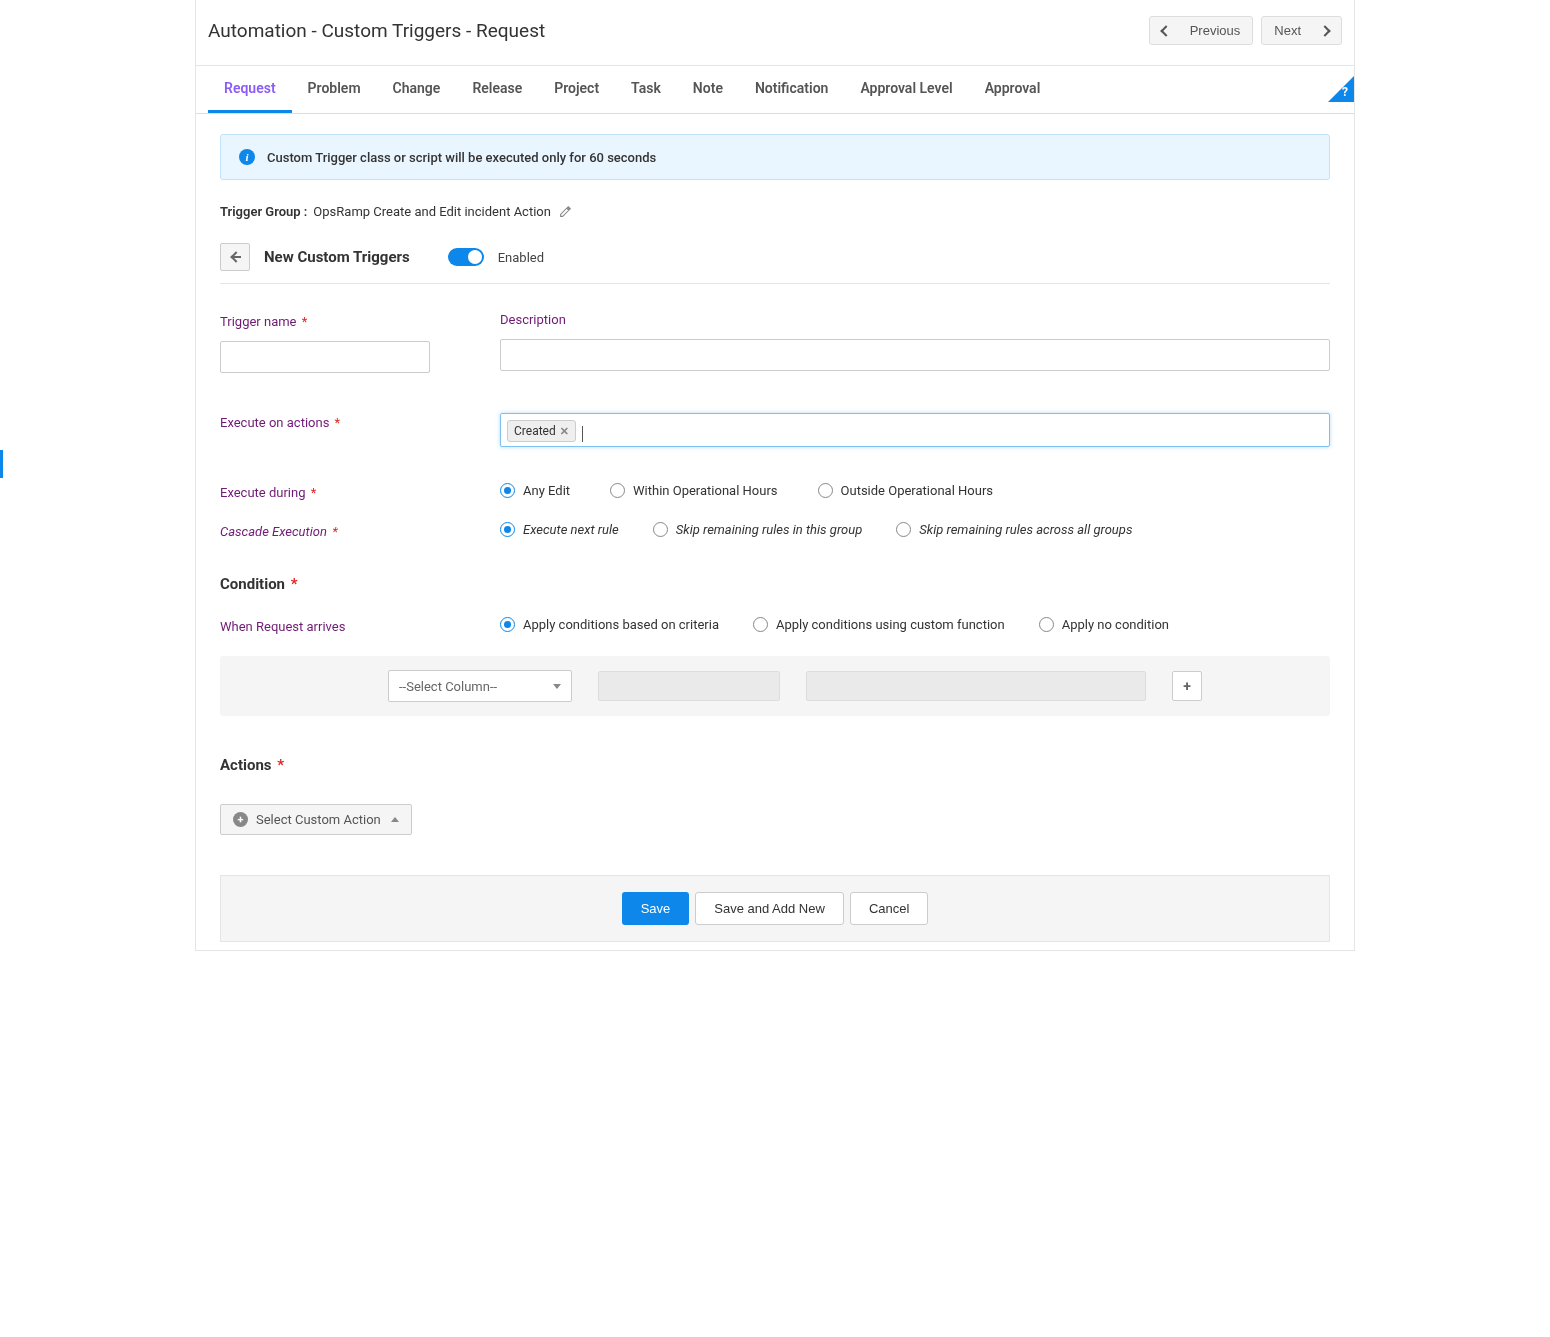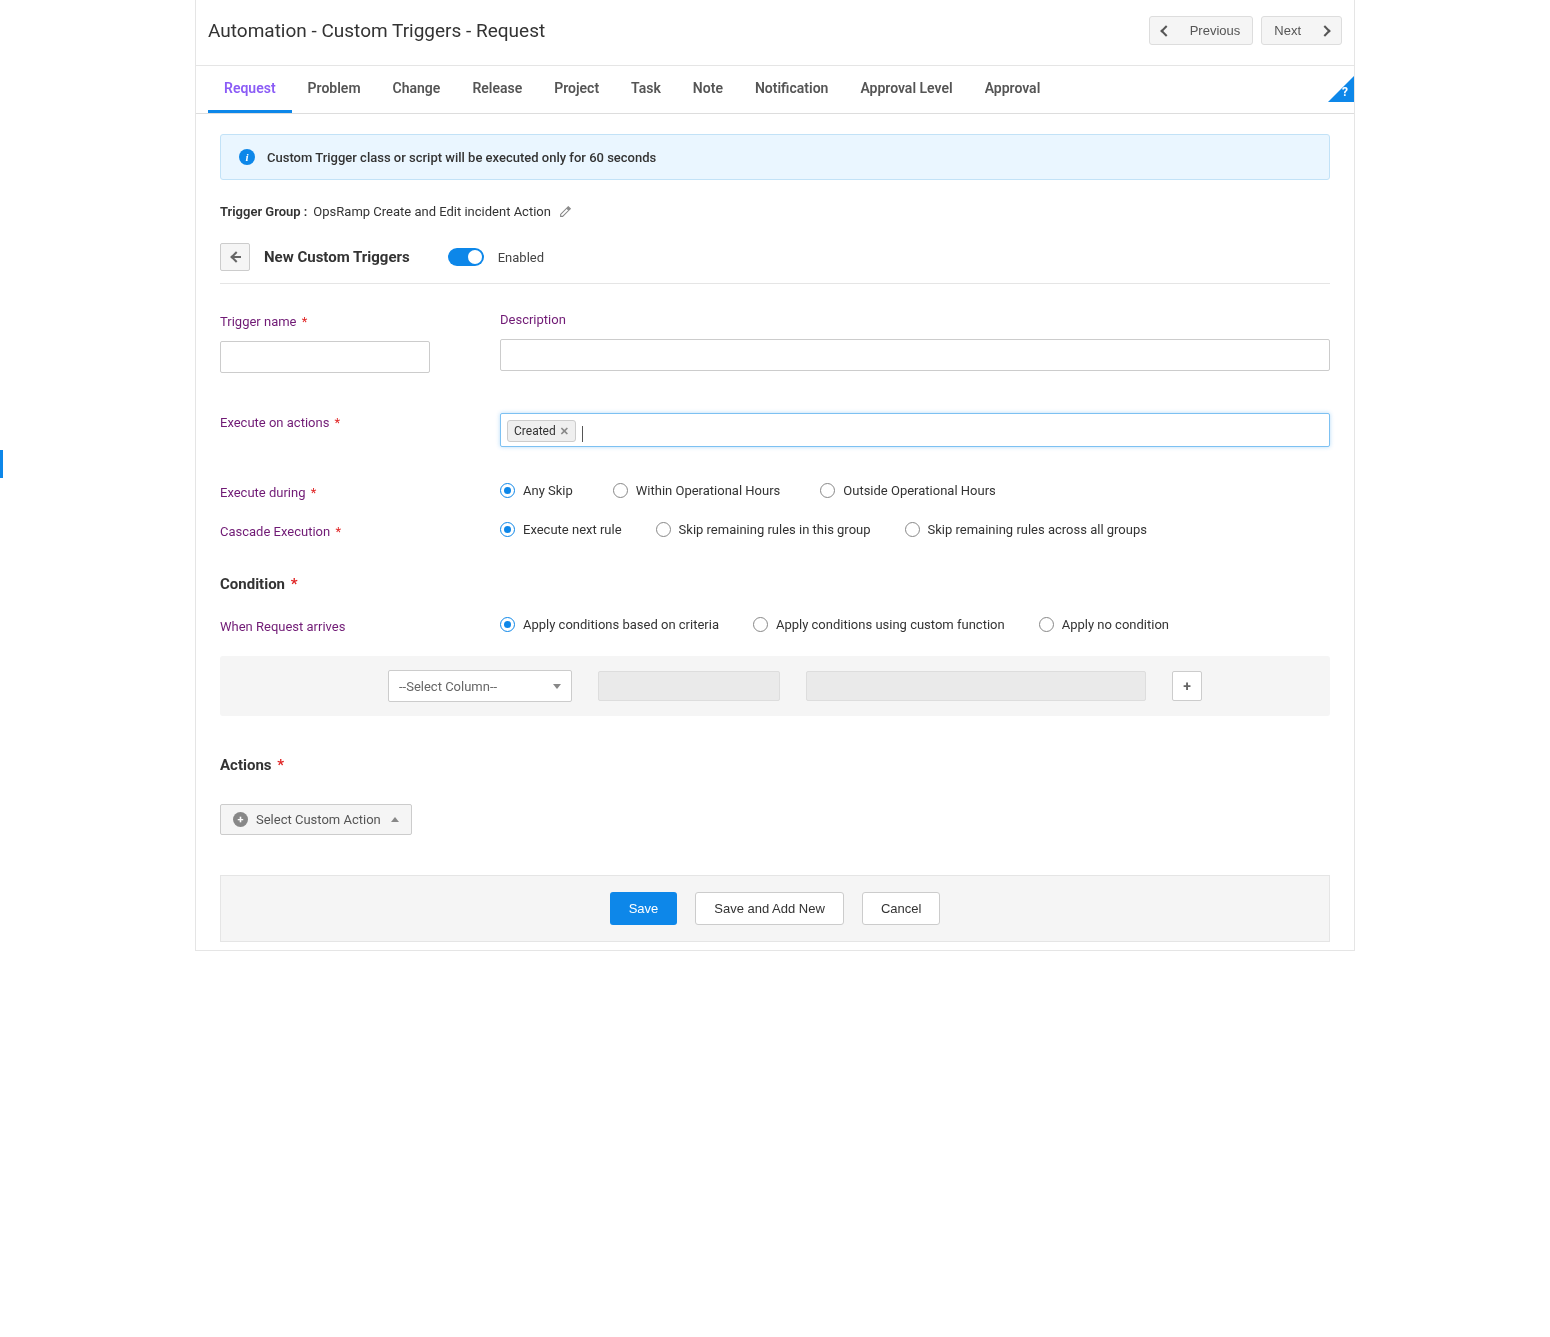--- a/index.html
+++ b/index.html
@@ -52,21 +52,21 @@
 .criteria-row { background: #f5f5f5; border-radius: 3px; padding: 14px 18px; margin-top: 18px; display: flex; align-items: center; gap: 26px; }
 .criteria-spacer { width: 124px; flex-shrink: 0; }
 .select-box { background: #fff; border: 1px solid #ccc; border-radius: 2px; height: 32px; display: flex; align-items: center; justify-content: space-between; padding: 0 10px; cursor: pointer; font-size: 13px; color: #666; width: 184px; }
 .caret-down { width: 0; height: 0; border-left: 4px solid transparent; border-right: 4px solid transparent; border-top: 5px solid #888; }
 .grey-box { background: #eaeaea; border: 1px solid #ddd; border-radius: 2px; height: 30px; width: 182px; }
 .grey-box.wide { width: 340px; }
 .plus-btn { width: 30px; height: 30px; border: 1px solid #ccc; background: #fff; border-radius: 2px; display: flex; align-items: center; justify-content: center; cursor: pointer; color: #666; font-size: 14px; font-weight: bold; }
 .custom-action-btn { display: inline-flex; align-items: center; gap: 8px; background: #f5f5f5; border: 1px solid #ccc; border-radius: 2px; padding: 7px 12px; cursor: pointer; font-size: 13px; color: #555; margin-top: 6px; }
 .plus-circle { width: 15px; height: 15px; border-radius: 50%; background: #888; color: #fff; display: inline-flex; align-items: center; justify-content: center; font-size: 11px; font-weight: bold; line-height: 1; }
 .caret-up { width: 0; height: 0; border-left: 4px solid transparent; border-right: 4px solid transparent; border-bottom: 5px solid #888; margin-left: 2px; }
-.footer { background: #f5f5f5; border: 1px solid #e5e5e5; padding: 16px; display: flex; justify-content: center; gap: 18px; margin-top: 40px; }
+.footer { background: #f5f5f5; border: 1px solid #e5e5e5; padding: 16px; display: flex; justify-content: center; gap: 6px; margin-top: 40px; }
 .btn { padding: 8px 18px; border-radius: 3px; font-size: 13px; cursor: pointer; border: 1px solid transparent; }
 .btn.primary { background: #0d87e9; color: #fff; }
 .btn.secondary { background: #fff; color: #333; border-color: #ccc; }
 .left-strip { position: fixed; left: 0; top: 0; width: 4px; height: 100%; background: #fff; }
 .left-strip::before { content: ""; position: absolute; left: 0; top: 450px; width: 3px; height: 28px; background: #0d87e9; }
 </style>
 </head>
 <body>
 
 <div class="left-strip"></div>
@@ -164,35 +164,35 @@
 
       <div class="form-row tight">
         <div class="left-col">
           <span class="label">Execute during</span>
           <span class="req">*</span>
         </div>
         <div class="right-col">
           <div class="radio-group">
             <label class="radio-opt">
               <span class="radio checked"></span>
-              <span>Any Skip</span>
+              <span>Any Edit</span>
             </label>
             <label class="radio-opt">
               <span class="radio"></span>
               <span>Within Operational Hours</span>
             </label>
             <label class="radio-opt">
               <span class="radio"></span>
               <span>Outside Operational Hours</span>
             </label>
           </div>
         </div>
       </div>
 
-      <div class="form-row" style="margin-bottom:36px;">
+      <div class="form-row" style="margin-bottom:36px;font-style:italic;">
         <div class="left-col">
           <span class="label">Cascade Execution</span>
           <span class="req">*</span>
         </div>
         <div class="right-col">
           <div class="radio-group" style="gap:34px;">
             <label class="radio-opt">
               <span class="radio checked"></span>
               <span>Execute next rule</span>
             </label>

